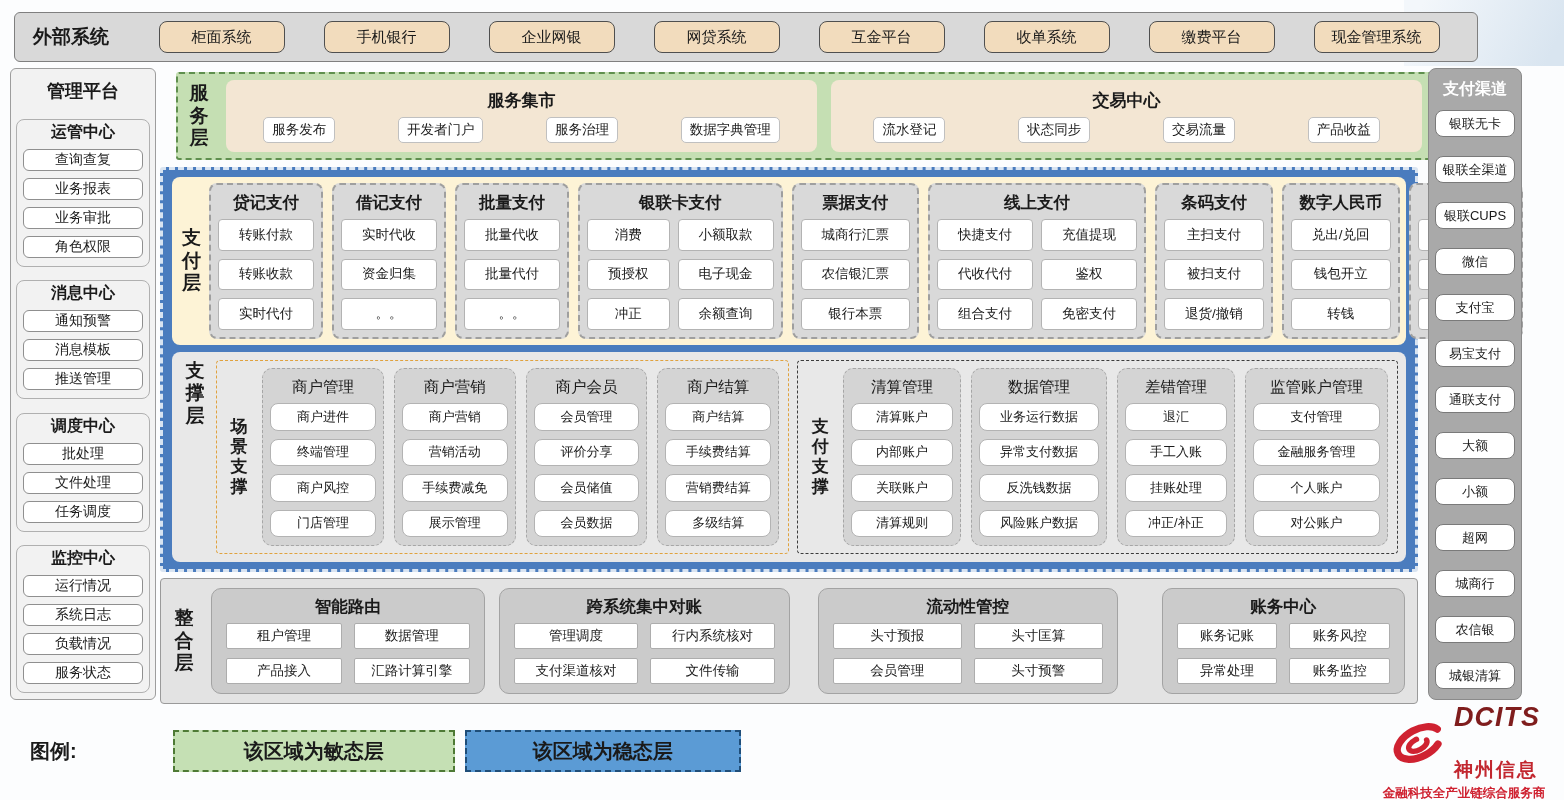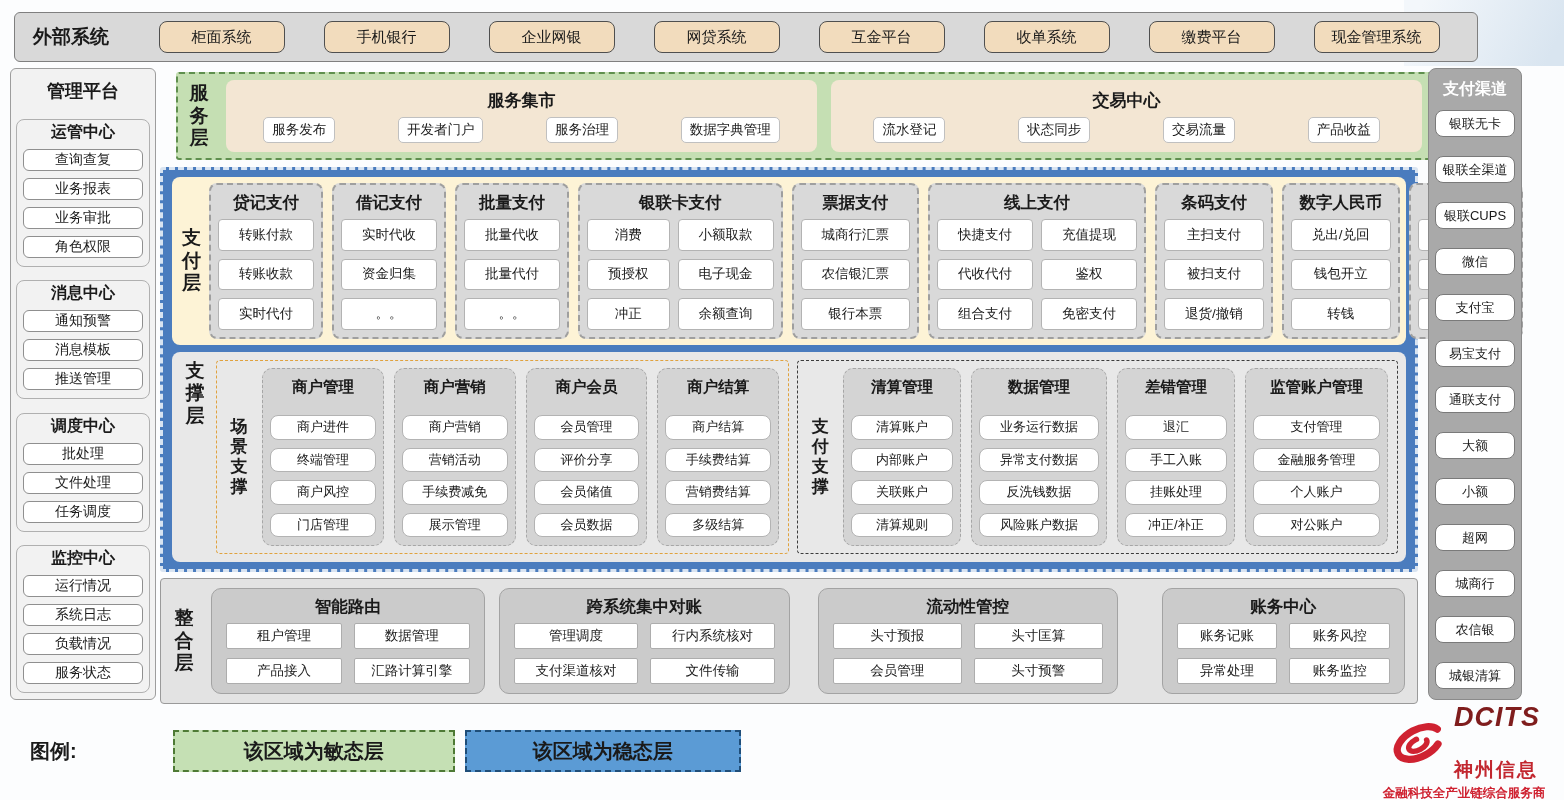--- a/index.html
+++ b/index.html
@@ -81,21 +81,21 @@
   .pbtn{ border-radius:4px; border-color:#b3b3b3; padding:2px 20px; }
 
   
   .sup-layer{ background:#e8e8e8; border-radius:8px; flex:1;
     display:flex; align-items:stretch; gap:8px; padding:8px 8px 8px 10px; }
   .sup-region{ border-radius:4px; display:flex; align-items:center; gap:10px; padding:7px 9px; }
   .region-agile{ border:1.5px dashed #e0a23e; flex:1; }
   .region-stable{ border:1.5px dashed #3c3c3c; flex:1.05; }
   .scol{ background:#d4d4d4; border:1.5px dashed #a6a6a6; border-radius:10px;
     flex:1; display:flex; flex-direction:column; padding:6px 7px 8px; height:100%; }
-  .scol-title{ font-size:15.5px; font-weight:bold; text-align:center; white-space:nowrap; padding:2px 0 17px; }
+  .scol-title{ font-size:15.5px; font-weight:normal; text-align:center; white-space:nowrap; padding:2px 0 5px; }
   .sitems{ flex:1; display:grid; grid-template-columns:1fr; gap:8px; }
   .sbtn{ border-radius:8px; border-color:#b3b3b3; font-size:13px; padding:2px 3px; }
   .sc-w{ flex:1.18; } .sc-x{ flex:1.25; }
 
   
   .int-layer{ position:absolute; left:0; top:506px; width:1258px; height:126px;
     background:#e3e3e3; border:1px solid #9a9a9a; border-radius:4px;
     display:flex; align-items:center; gap:14px; padding:8px 12px 8px 10px; }
   .int-panel{ background:#cbcbcb; border:1px solid #a3a3a3; border-radius:10px; height:106px;
     display:flex; flex-direction:column; padding:5px 14px 9px; }

